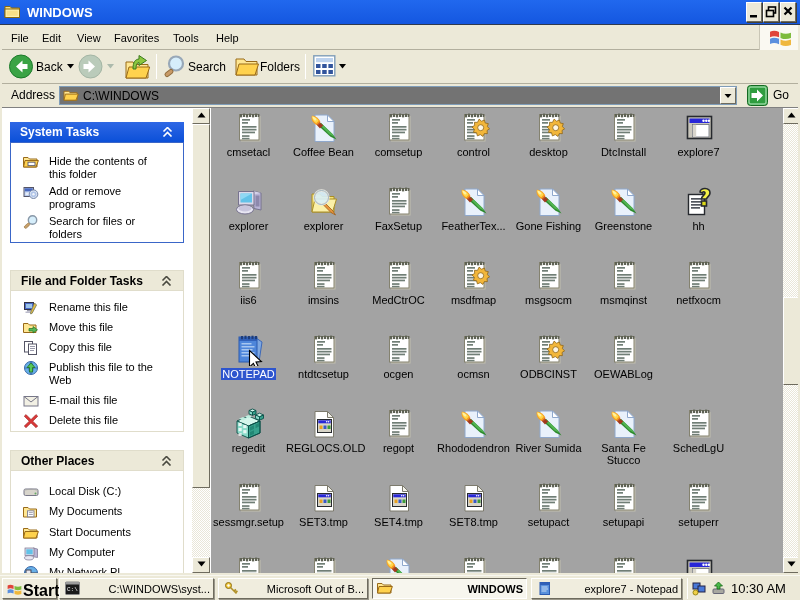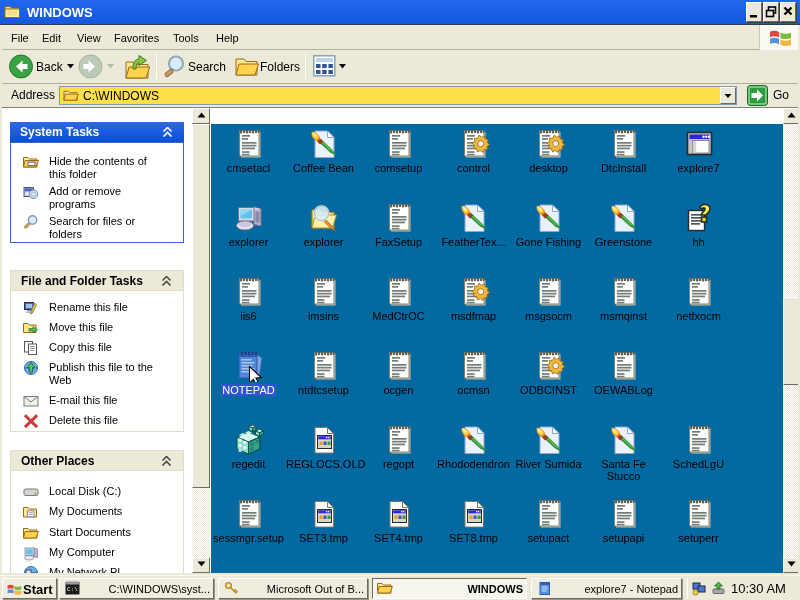--- a/index.html
+++ b/index.html
@@ -12,21 +12,21 @@
   border-bottom:1px solid #2F3A4E; }
 .capbtn { top:2px; width:16px; height:20px; background:#ECE9D8;
   border:1px solid; border-color:#FFFFFF #6E6B5E #6E6B5E #FFFFFF; box-shadow:1px 1px 0 #40403A; }
 #menubar { left:2px; top:25px; width:796px; height:25px; background:#ECE9D8; border-bottom:1px solid #B2AF9E; }
 #menubar span { position:absolute; top:7px; font-size:11px; color:#000; }
 #logo { left:759px; top:25px; width:39px; height:25px; background:#FAF9F2; border-left:1px solid #C9C6B6; }
 #toolbar { left:2px; top:50px; width:796px; height:34px; background:#ECE9D8; border-bottom:1px solid #B2AF9E; }
 #toolbar .lbl { position:absolute; font-size:12px; top:10px; }
 .tsep { position:absolute; top:4px; width:1px; height:25px; background:#CDCAB8; border-right:1px solid #fff; }
 #addr { left:2px; top:84px; width:796px; height:24px; background:#ECE9D8; border-bottom:1px solid #808080; }
-#addrfield { left:57px; top:2px; width:678px; height:19px; background:#fde047; border:1px solid #7F9DB9; }
+#addrfield { left:57px; top:2px; width:678px; height:19px; background:#737373; border:1px solid #7F9DB9; }
 #combo-btn { left:660px; top:0px; width:16px; height:17px; background:#ECE9D8; border:1px solid; border-color:#FFF #6E6B5E #6E6B5E #FFF; }
 #client { left:2px; top:108px; width:796px; height:465px; background:#FFFFFF; overflow:hidden; }
 #side { left:0; top:0; width:190px; height:465px; background:#FFFFFF; overflow:hidden; position:absolute; }
 .panel { position:absolute; left:8px; width:174px; }
 .phead { height:20px; font-size:12px; font-weight:bold; line-height:20px; padding-left:10px; position:relative; }
 .pblue .phead { background:linear-gradient(#2e67e5,#0b50d8); color:#fff; }
 .pgray .phead { background:#ECE9D8; color:#000; border:1px solid #E0DDCB; border-bottom:0; }
 .pbody { border:1px solid; background:#fff; }
 .pblue .pbody { border-color:#3A66C8; }
 .pgray .pbody { border-color:#E0DDCB; }
@@ -35,21 +35,21 @@
 .item { position:absolute; left:12px; font-size:11px; color:#000; width:156px; }
 .item .ic { position:absolute; left:0; top:-1px; width:16px; height:16px; }
 .item .t { position:absolute; left:26px; top:0px; width:127px; line-height:13px; }
 .p1 .item .t { width:106px; }
 .sb { position:absolute; width:17px; background:#F4F3EA; }
 .sbtn { position:absolute; width:17px; height:16px; background:#ECE9D8; border:1px solid; border-color:#FFF #6E6B5E #6E6B5E #FFF; }
 .sbtn svg{display:block;margin:4px auto 0;}
 .sbtn svg { display:block; margin:3px auto 0; }
 .thumb { position:absolute; left:0; width:17px; background:#ECE9D8; border:1px solid; border-color:#FFF #6E6B5E #6E6B5E #FFF; }
 .track { background:repeating-conic-gradient(#FFFFFF 0% 25%, #E9E6D8 0% 50%) 0 0/2px 2px; }
-#content { position:absolute; left:209px; top:16px; width:572px; height:465px; background:#0369a1; overflow:hidden; }
+#content { position:absolute; left:209px; top:0; width:572px; height:465px; background:#a3a3a3; overflow:hidden; }
 .cell { position:absolute; width:75px; text-align:center; }
 .cell svg { display:block; margin:0 auto; }
 .cell .cap { font-size:11px; line-height:12px; margin-top:2px; }
 .selcap { background:#2E55CE; color:#fff; display:inline-block; padding:0 1px; }
 #taskbar { left:0; top:575px; width:800px; height:25px; background:#ECE9D8; border-top:1px solid #F8F7F0; }
 .tbtn { position:absolute; top:2px; height:21px; background:#F0EDDE; border:1px solid; border-color:#FFF #6E6B5E #6E6B5E #FFF; box-shadow:1px 1px 0 #9A978A; font-size:11px; color:#000;text-align:right; }
 .tbtn .ti { position:absolute; left:4px; top:2px; width:16px; height:16px; }
 .tbtn .tt { position:absolute; left:23px; top:4px; white-space:nowrap; overflow:hidden; }
 #traytime { position:absolute; font-size:13px; }
 
@@ -771,21 +771,21 @@
   </div>
 </div>
 <div id="taskbar" class="abs">
 <div class="abs" style="left:2px;top:2px;width:55px;height:21px;background:#F0EDDE;border:1px solid;border-color:#FFF #6E6B5E #6E6B5E #FFF;box-shadow:1px 1px 0 #9a978a">
       <svg class="abs" style="left:4px;top:3px" width="15" height="15" viewBox="0 0 24 21">
         <path d="M1 4 C4 2.5 7 2.6 10.5 4.2 L10.5 9.8 C7 8.2 4 8.1 1 9.6 Z" fill="#E0443A"></path>
         <path d="M12 4.8 C15.5 6.4 19 6.5 23 5 L23 10.6 C19 12.1 15.5 12 12 10.4 Z" fill="#7DBB3C"></path>
         <path d="M1 11.2 C4 9.7 7 9.8 10.5 11.4 L10.5 17 C7 15.4 4 15.3 1 16.8 Z" fill="#5A8FDE"></path>
         <path d="M12 12 C15.5 13.6 19 13.7 23 12.2 L23 17.8 C19 19.3 15.5 19.2 12 17.6 Z" fill="#EFB73C"></path>
       </svg>
-      <span class="abs" style="left:20px;top:3px;font-size:13px;font-weight:bold">Start</span>
+      <span class="abs" style="left:20px;top:3px;font-size:16px;font-weight:bold">Start</span>
     </div>
 <div class="tbtn" style="left:59px;width:155px;">
       <span class="ti"><svg width="15" height="15" viewBox="0 0 15 15">
           <rect x="0.5" y="1" width="14" height="12.5" rx="1" fill="#1A1A1A" stroke="#888"></rect>
           <rect x="0.5" y="1" width="14" height="2.5" fill="#9C9C9C"></rect>
           <text x="2" y="10" font-size="6" fill="#fff" font-family="Liberation Mono">C:\</text>
         </svg></span>
       <span class="tt" style="width:127px">C:\WINDOWS\syst...</span>
     </div>
 <div class="tbtn" style="left:218px;width:150px;">

